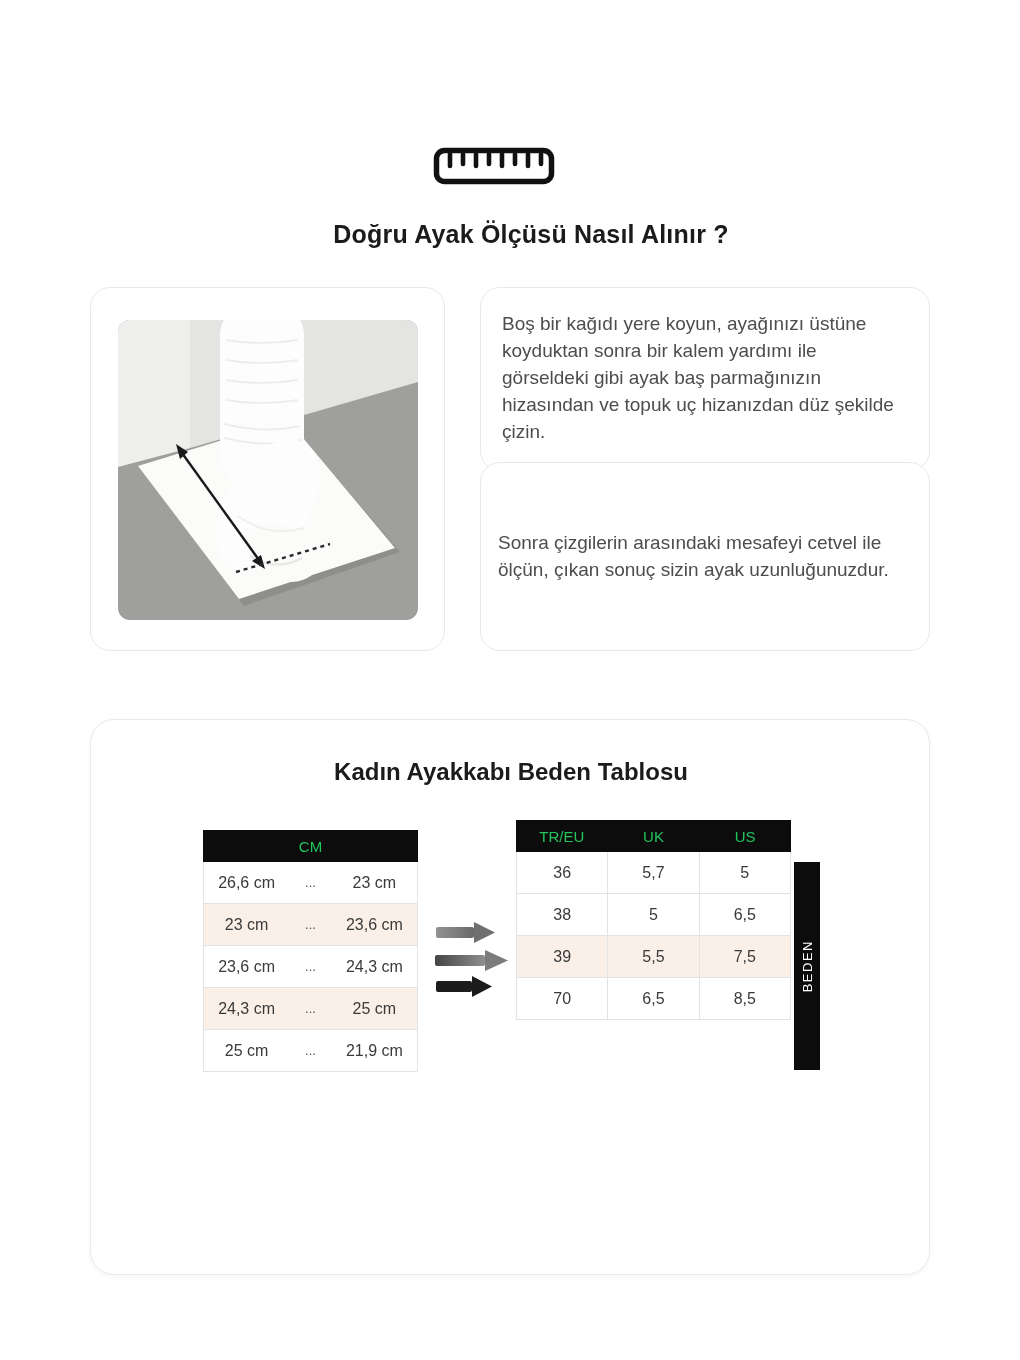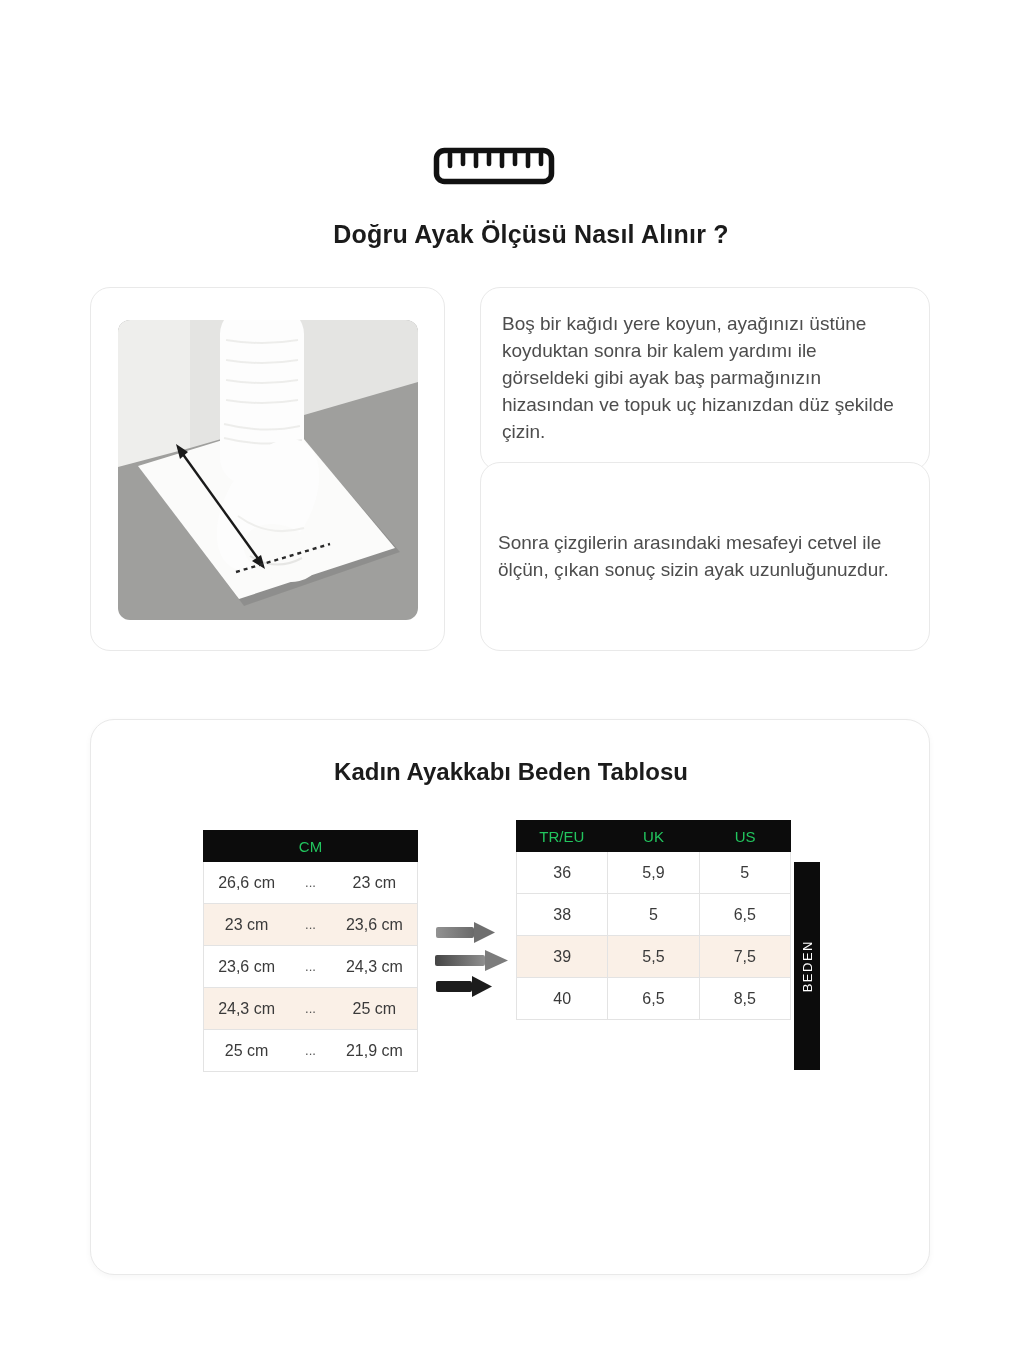--- a/index.html
+++ b/index.html
@@ -178,35 +178,35 @@
   </svg>
 
   <div class="abs tbl sz-table">
     <div class="thead">
       <span class="hcell">TR/EU</span>
       <span class="hcell">UK</span>
       <span class="hcell">US</span>
     </div>
     <div class="trow">
       <span class="cell">36</span>
-      <span class="cell">5,9</span>
+      <span class="cell">5,7</span>
       <span class="cell">5</span>
     </div>
     <div class="trow">
       <span class="cell">38</span>
       <span class="cell">5</span>
       <span class="cell">6,5</span>
     </div>
     <div class="trow stripe">
       <span class="cell">39</span>
       <span class="cell">5,5</span>
       <span class="cell">7,5</span>
     </div>
     <div class="trow">
-      <span class="cell">40</span>
+      <span class="cell">70</span>
       <span class="cell">6,5</span>
       <span class="cell">8,5</span>
     </div>
   </div>
 
   <div class="abs beden-bar">
     <span>BEDEN</span>
   </div>
 </div>
 

